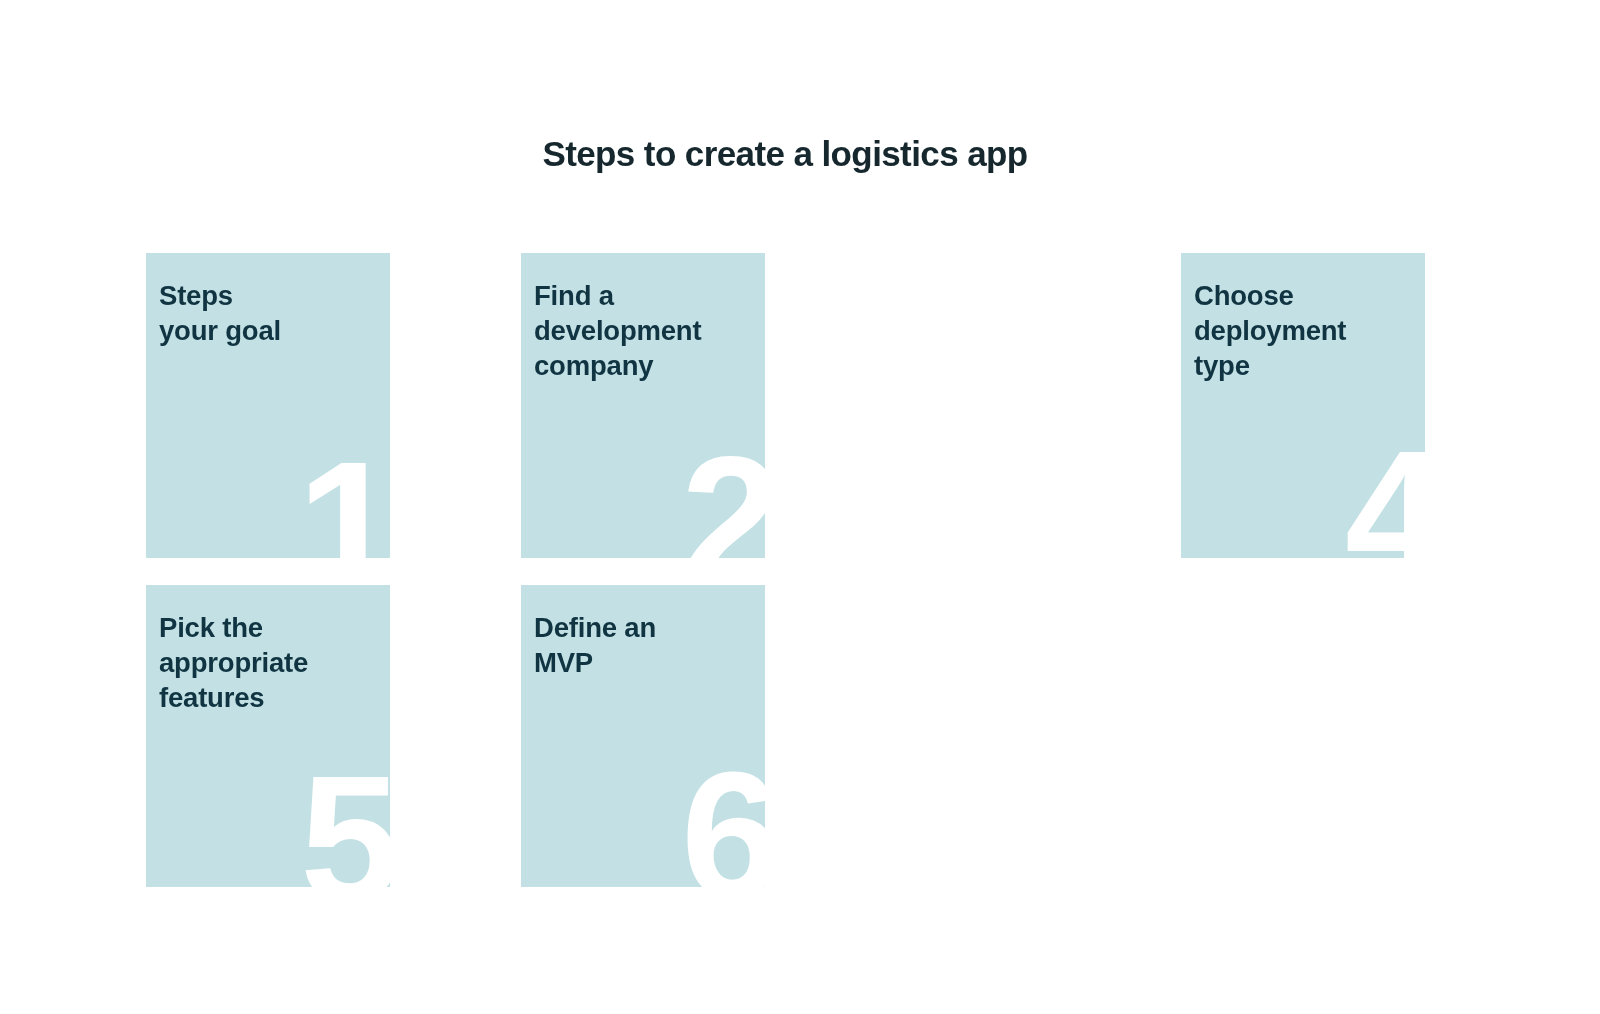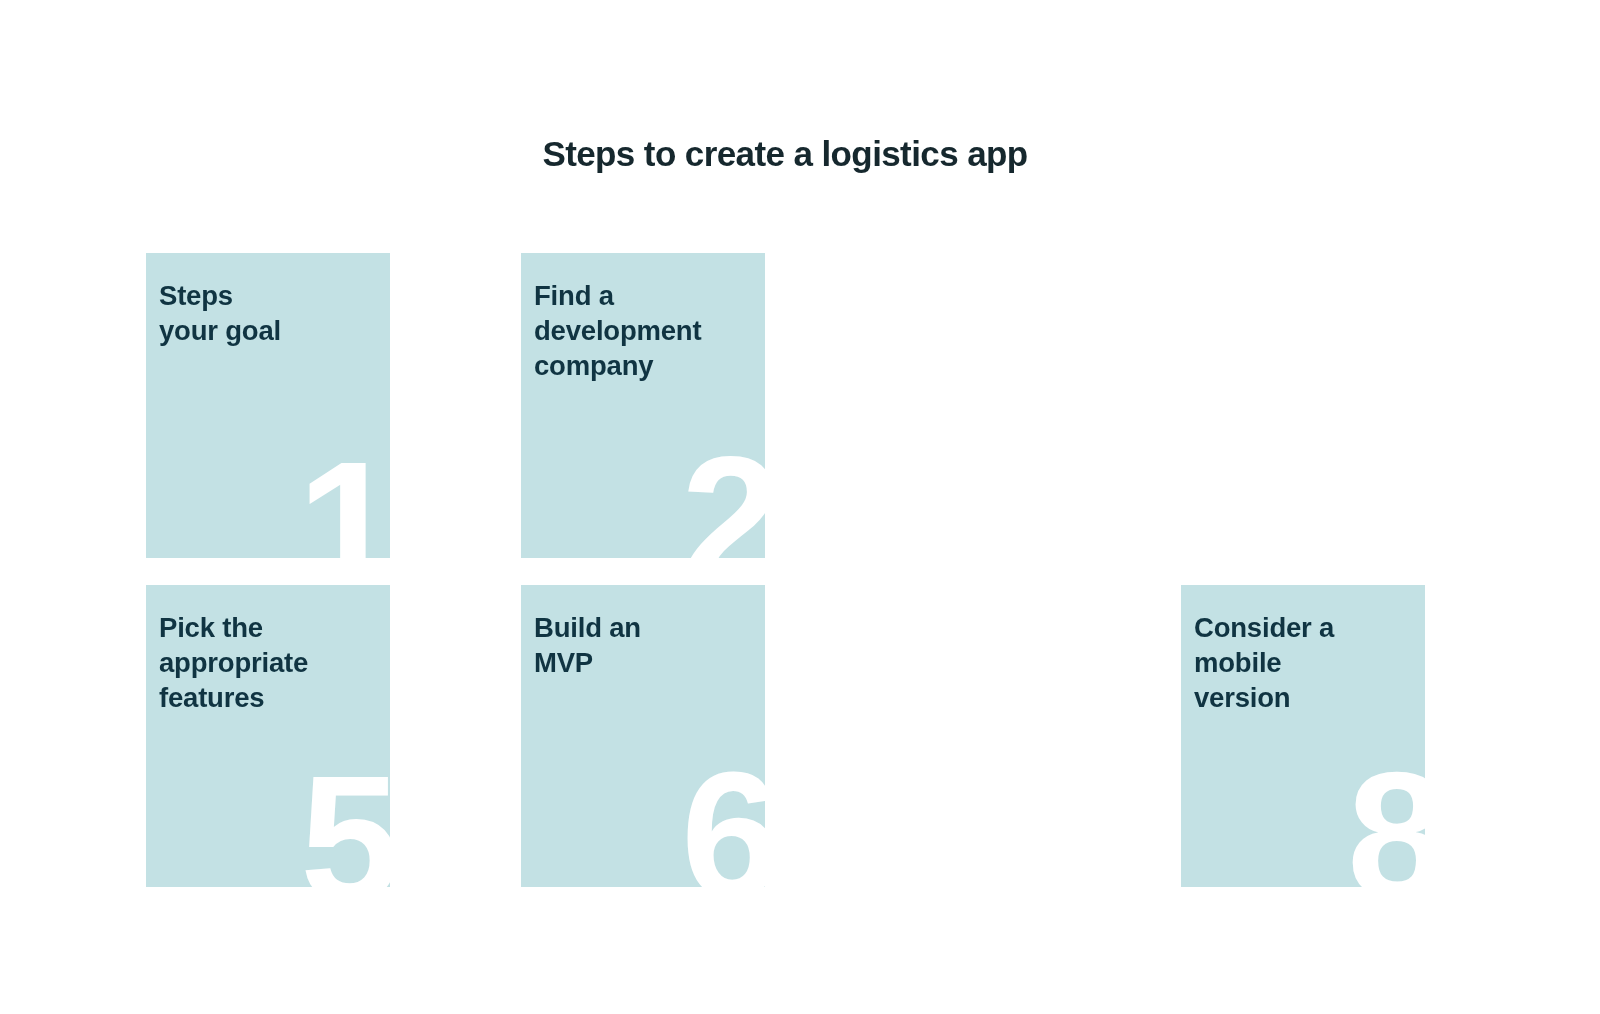--- a/index.html
+++ b/index.html
@@ -113,36 +113,36 @@
     </div>
 
     <div class="card r1 c2 n2">
       <div class="card-title">Find a
 development
 company</div>
       <div class="card-number">2</div>
     </div>
 
 
+    <div class="card r1 c4 n4">
+      <div class="card-title">Choose
+deployment
+type</div>
+      <div class="card-number">4</div>
+    </div>
 
     <div class="card r2 c1 n5">
       <div class="card-title">Pick the
 appropriate
 features</div>
       <div class="card-number">5</div>
     </div>
 
     <div class="card r2 c2 n6">
-      <div class="card-title">Build an
+      <div class="card-title">Define an
 MVP</div>
       <div class="card-number">6</div>
     </div>
 
 
-    <div class="card r2 c4 n8">
-      <div class="card-title">Consider a
-mobile
-version</div>
-      <div class="card-number">8</div>
-    </div>
 
   </div>
 </div>
 
 </body></html>

